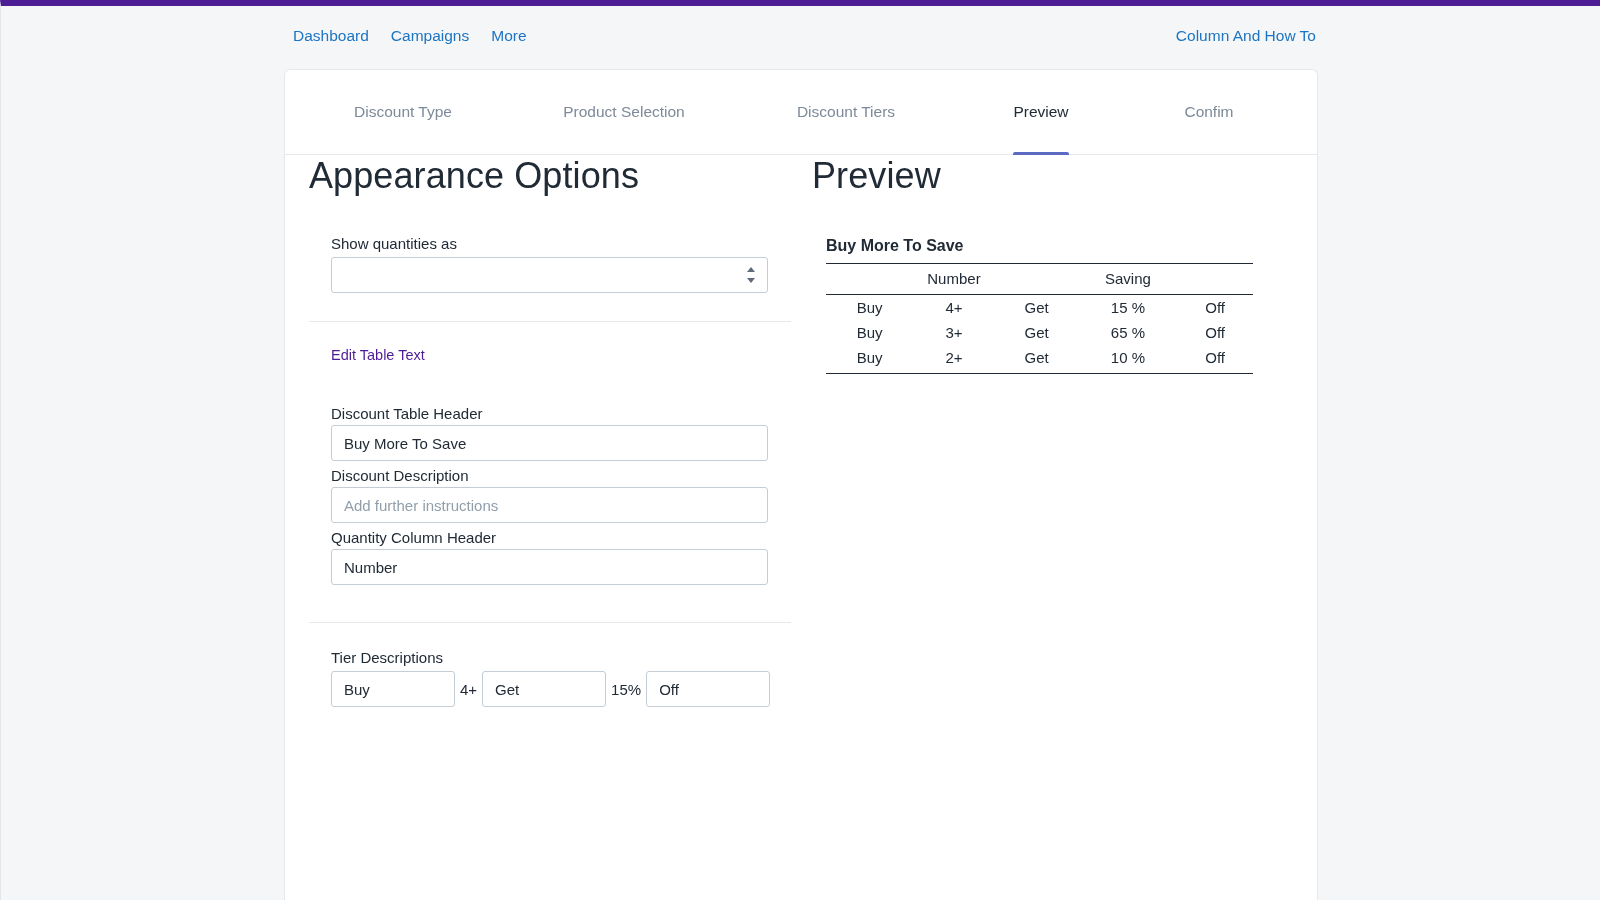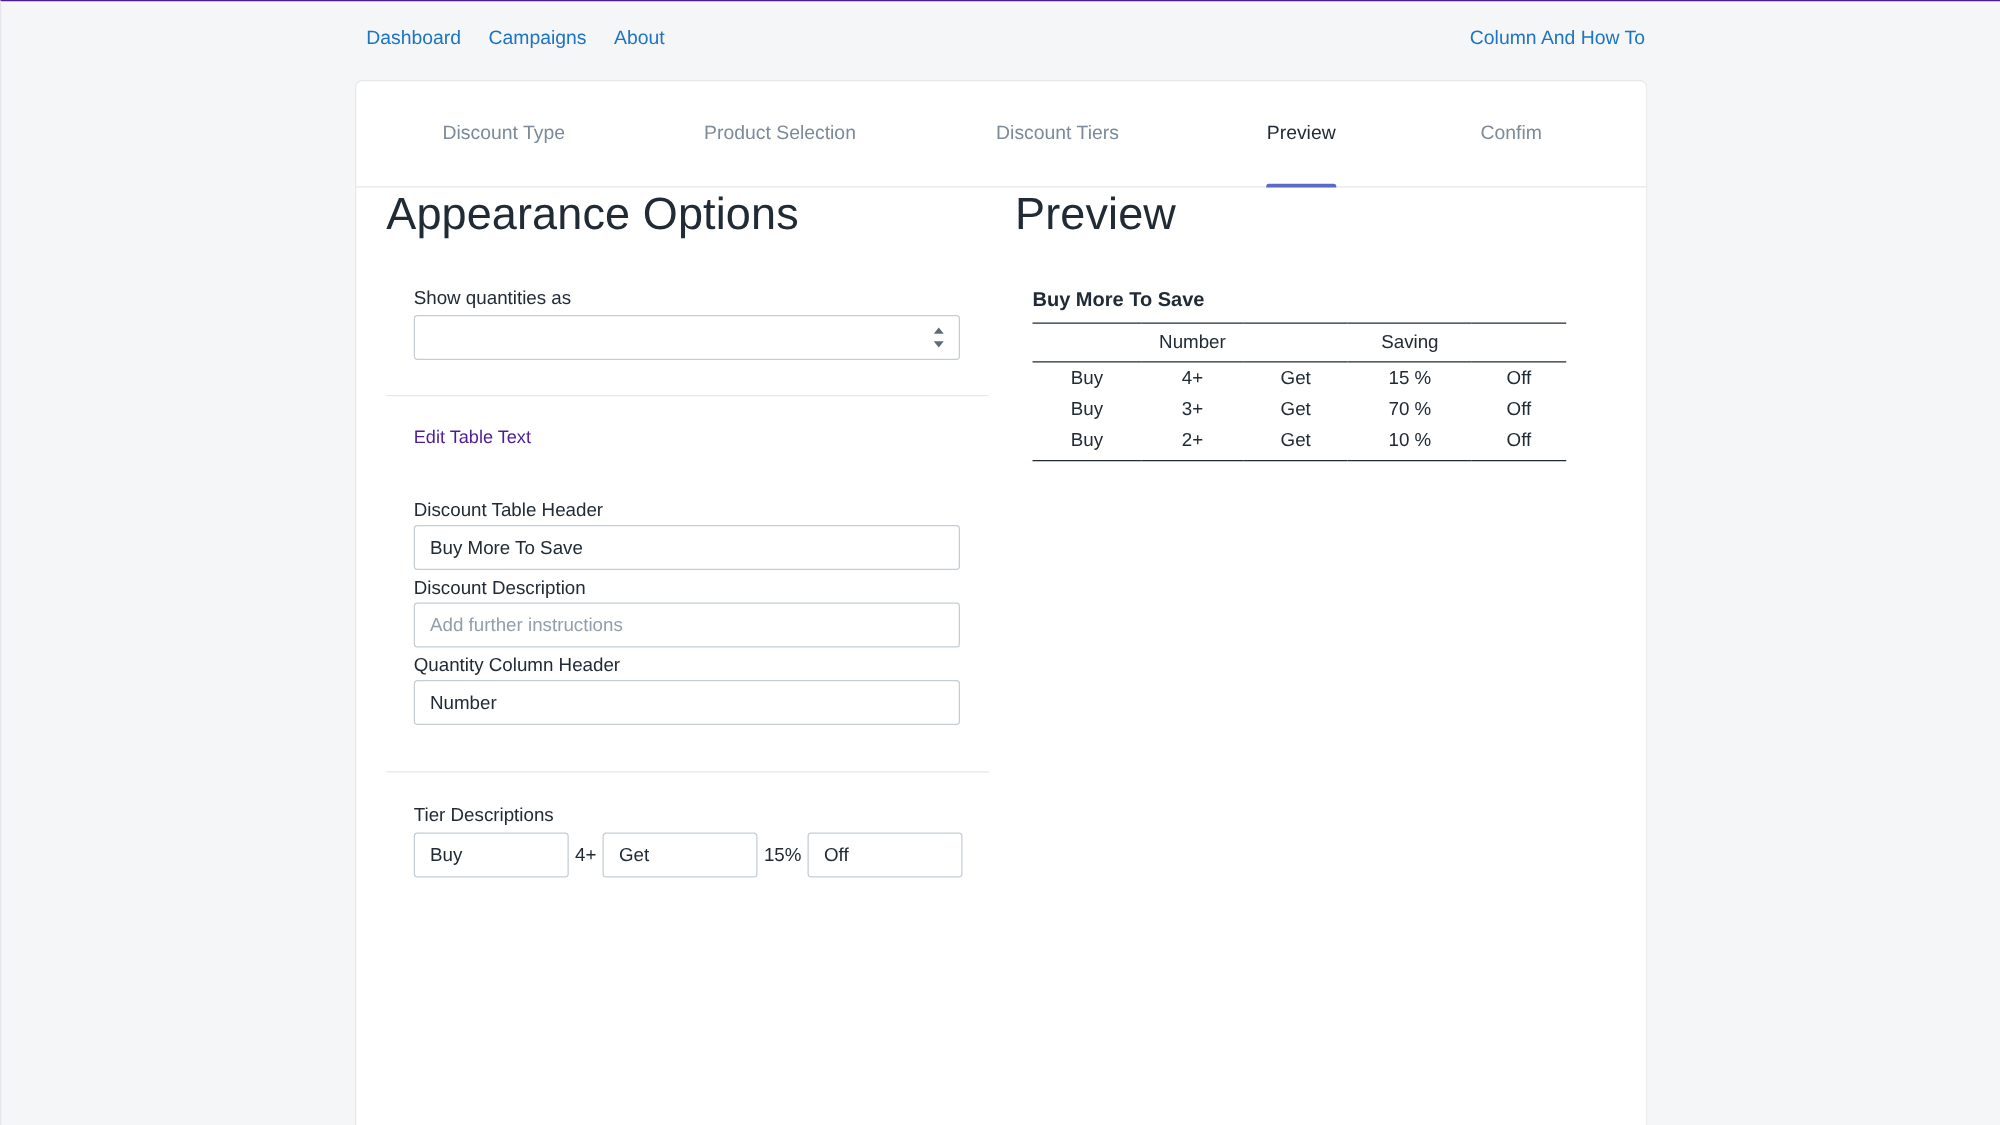--- a/index.html
+++ b/index.html
@@ -13,21 +13,21 @@
     font-family: "Liberation Sans", sans-serif;
     color: #212b36;
     overflow: hidden;
     position: relative;
   }
   .viewport {
     position: absolute;
     left: 0; top: 0;
     width: 1600px; height: 900px;
     background: #f4f6f8;
-    border-top: 1px solid #4c1d95;
+    border-top: 6px solid #4c1d95;
     border-left: 1px solid #e4e6ea;
     box-sizing: border-box;
   }
 
   
   .topnav {
     position: absolute;
     left: 0; top: 0;
     width: 1600px;
     height: 60px;
@@ -285,21 +285,21 @@
 </style>
 </head>
 <body>
 
 <div class="viewport">
 
   <div class="topnav">
     <div class="nav-left">
       <a class="nav-link" href="#">Dashboard</a>
       <a class="nav-link" href="#">Campaigns</a>
-      <a class="nav-link" href="#">About</a>
+      <a class="nav-link" href="#">More</a>
     </div>
     <div class="nav-right">
       <a class="nav-link" href="#">Column And How To</a>
     </div>
   </div>
 
   <div class="card">
 
     <div class="tabs">
       <div class="tab tab-0">
@@ -401,21 +401,21 @@
                 <td>Buy</td>
                 <td>4+</td>
                 <td>Get</td>
                 <td>15 %</td>
                 <td>Off</td>
               </tr>
               <tr>
                 <td>Buy</td>
                 <td>3+</td>
                 <td>Get</td>
-                <td>70 %</td>
+                <td>65 %</td>
                 <td>Off</td>
               </tr>
               <tr>
                 <td>Buy</td>
                 <td>2+</td>
                 <td>Get</td>
                 <td>10 %</td>
                 <td>Off</td>
               </tr>
             </tbody>

